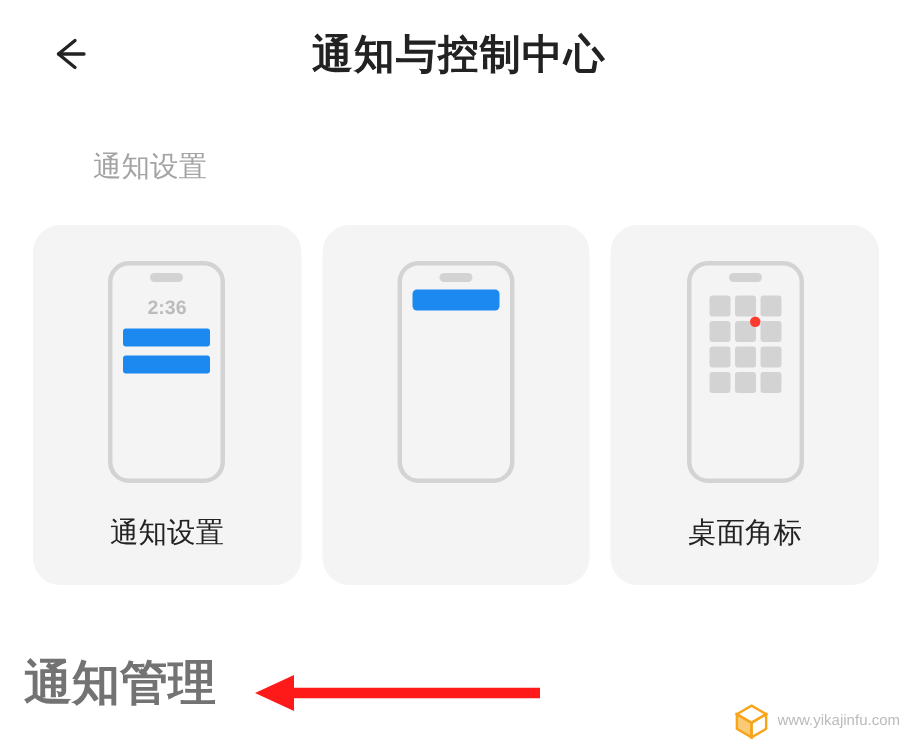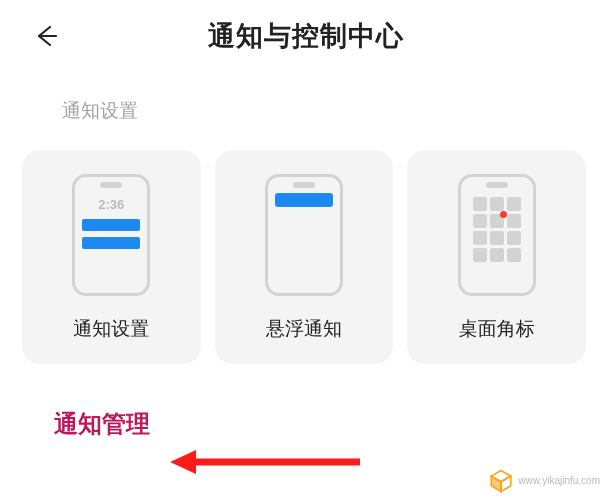--- a/index.html
+++ b/index.html
@@ -4,30 +4,30 @@
   <style>
     * { box-sizing: border-box; margin: 0; padding: 0; }
     body { width: 608px; height: 500px; background: #fff; font-family: -apple-system, "PingFang SC", "Microsoft YaHei", sans-serif; position: relative; overflow: hidden; }
     .header { display: flex; align-items: center; padding: 18px 24px 10px 28px; }
     .back-btn { width: 34px; height: 34px; display: flex; align-items: center; justify-content: center; cursor: pointer; }
     .title-wrap { flex: 1; display: flex; justify-content: center; margin-left: -34px; }
     .title { font-size: 27px; font-weight: 700; color: #222; letter-spacing: 1px; }
     .section-label { font-size: 19px; color: #a3a3a3; padding: 34px 0 0 38px; margin-left: 24px; }
     .cards { display: flex; gap: 14px; padding: 26px 22px 0 22px; }
     .card { flex: 1; background: #f4f4f4; border-radius: 18px; display: flex; flex-direction: column; align-items: center; padding: 24px 10px 22px 10px; cursor: pointer; }
-    .phone { width: 78px; height: 122px; border: 3px solid #d3d3d3; border-radius: 14px; position: relative; display: flex; flex-direction: column; align-items: center; }
+    .phone { width: 78px; height: 148px; border: 3px solid #d3d3d3; border-radius: 14px; position: relative; display: flex; flex-direction: column; align-items: center; }
     .notch { width: 22px; height: 6px; background: #d3d3d3; border-radius: 3px; position: absolute; top: 5px; }
     .lock-time { font-size: 13px; color: #bcbcbc; font-weight: 600; margin-top: 20px; margin-bottom: 4px; }
     .lock-bar { width: 58px; height: 12px; background: #1c89f1; border-radius: 2px; margin: 3px 0; }
     .float-bar { width: 58px; height: 14px; background: #1c89f1; border-radius: 3px; margin-top: 16px; }
     .grid-wrap { display: grid; grid-template-columns: repeat(3, 14px); grid-template-rows: repeat(4, 14px); gap: 3px; margin-top: 20px; }
     .cell { width: 14px; height: 14px; background: #d3d3d3; border-radius: 2px; position: relative; }
     .dot { width: 7px; height: 7px; background: #ff3a2f; border-radius: 50%; position: absolute; top: -3px; right: -3px; }
     .card-label { font-size: 19px; color: #222; margin-top: 20px; font-weight: 400; }
-    .mgmt { font-size: 24px; font-weight: 700; color: #be185d; padding: 44px 0 0 54px; }
+    .mgmt { font-size: 32px; font-weight: 700; color: #737373; padding: 44px 0 0 16px; }
     .arrow-annot { position: absolute; left: 170px; top: 442px; pointer-events: none; }
     .watermark { position: absolute; right: 8px; bottom: 6px; display: flex; align-items: center; gap: 6px; }
     .wm-cube { width: 26px; height: 26px; }
     .wm-text-cn { font-size: 15px; font-weight: 700; color: #f7a61b; font-family: "Microsoft YaHei", sans-serif; }
     .wm-text-en { font-size: 10px; color: #bbb; margin-left: -2px; margin-top: -2px; }
     .wm-right { display: flex; flex-direction: column; line-height: 1.1; }
   </style>
 </head>
 <body>
 
@@ -55,21 +55,20 @@
       <div class="lock-bar"></div>
     </div>
     <div class="card-label">通知设置</div>
   </div>
 
   <div class="card">
     <div class="phone">
       <div class="notch"></div>
       <div class="float-bar"></div>
     </div>
-    <div class="card-label">悬浮通知</div>
   </div>
 
   <div class="card">
     <div class="phone">
       <div class="notch"></div>
       <div class="grid-wrap">
         <div class="cell"></div>
         <div class="cell"></div>
         <div class="cell"></div>
         <div class="cell"></div>

